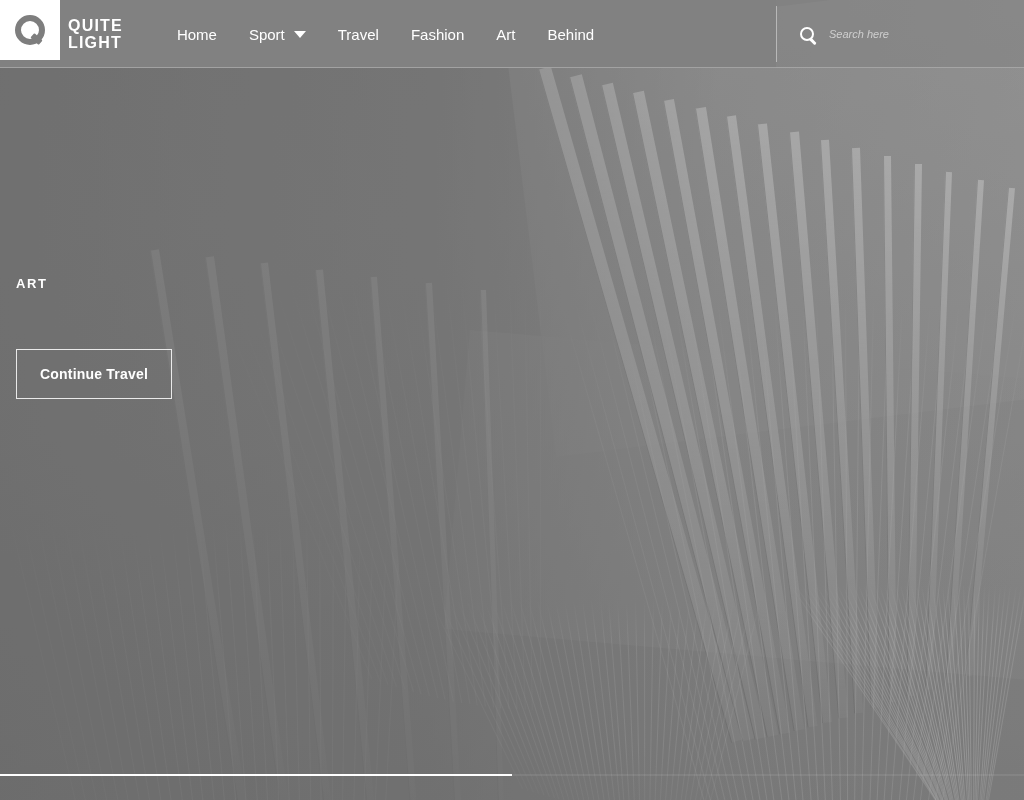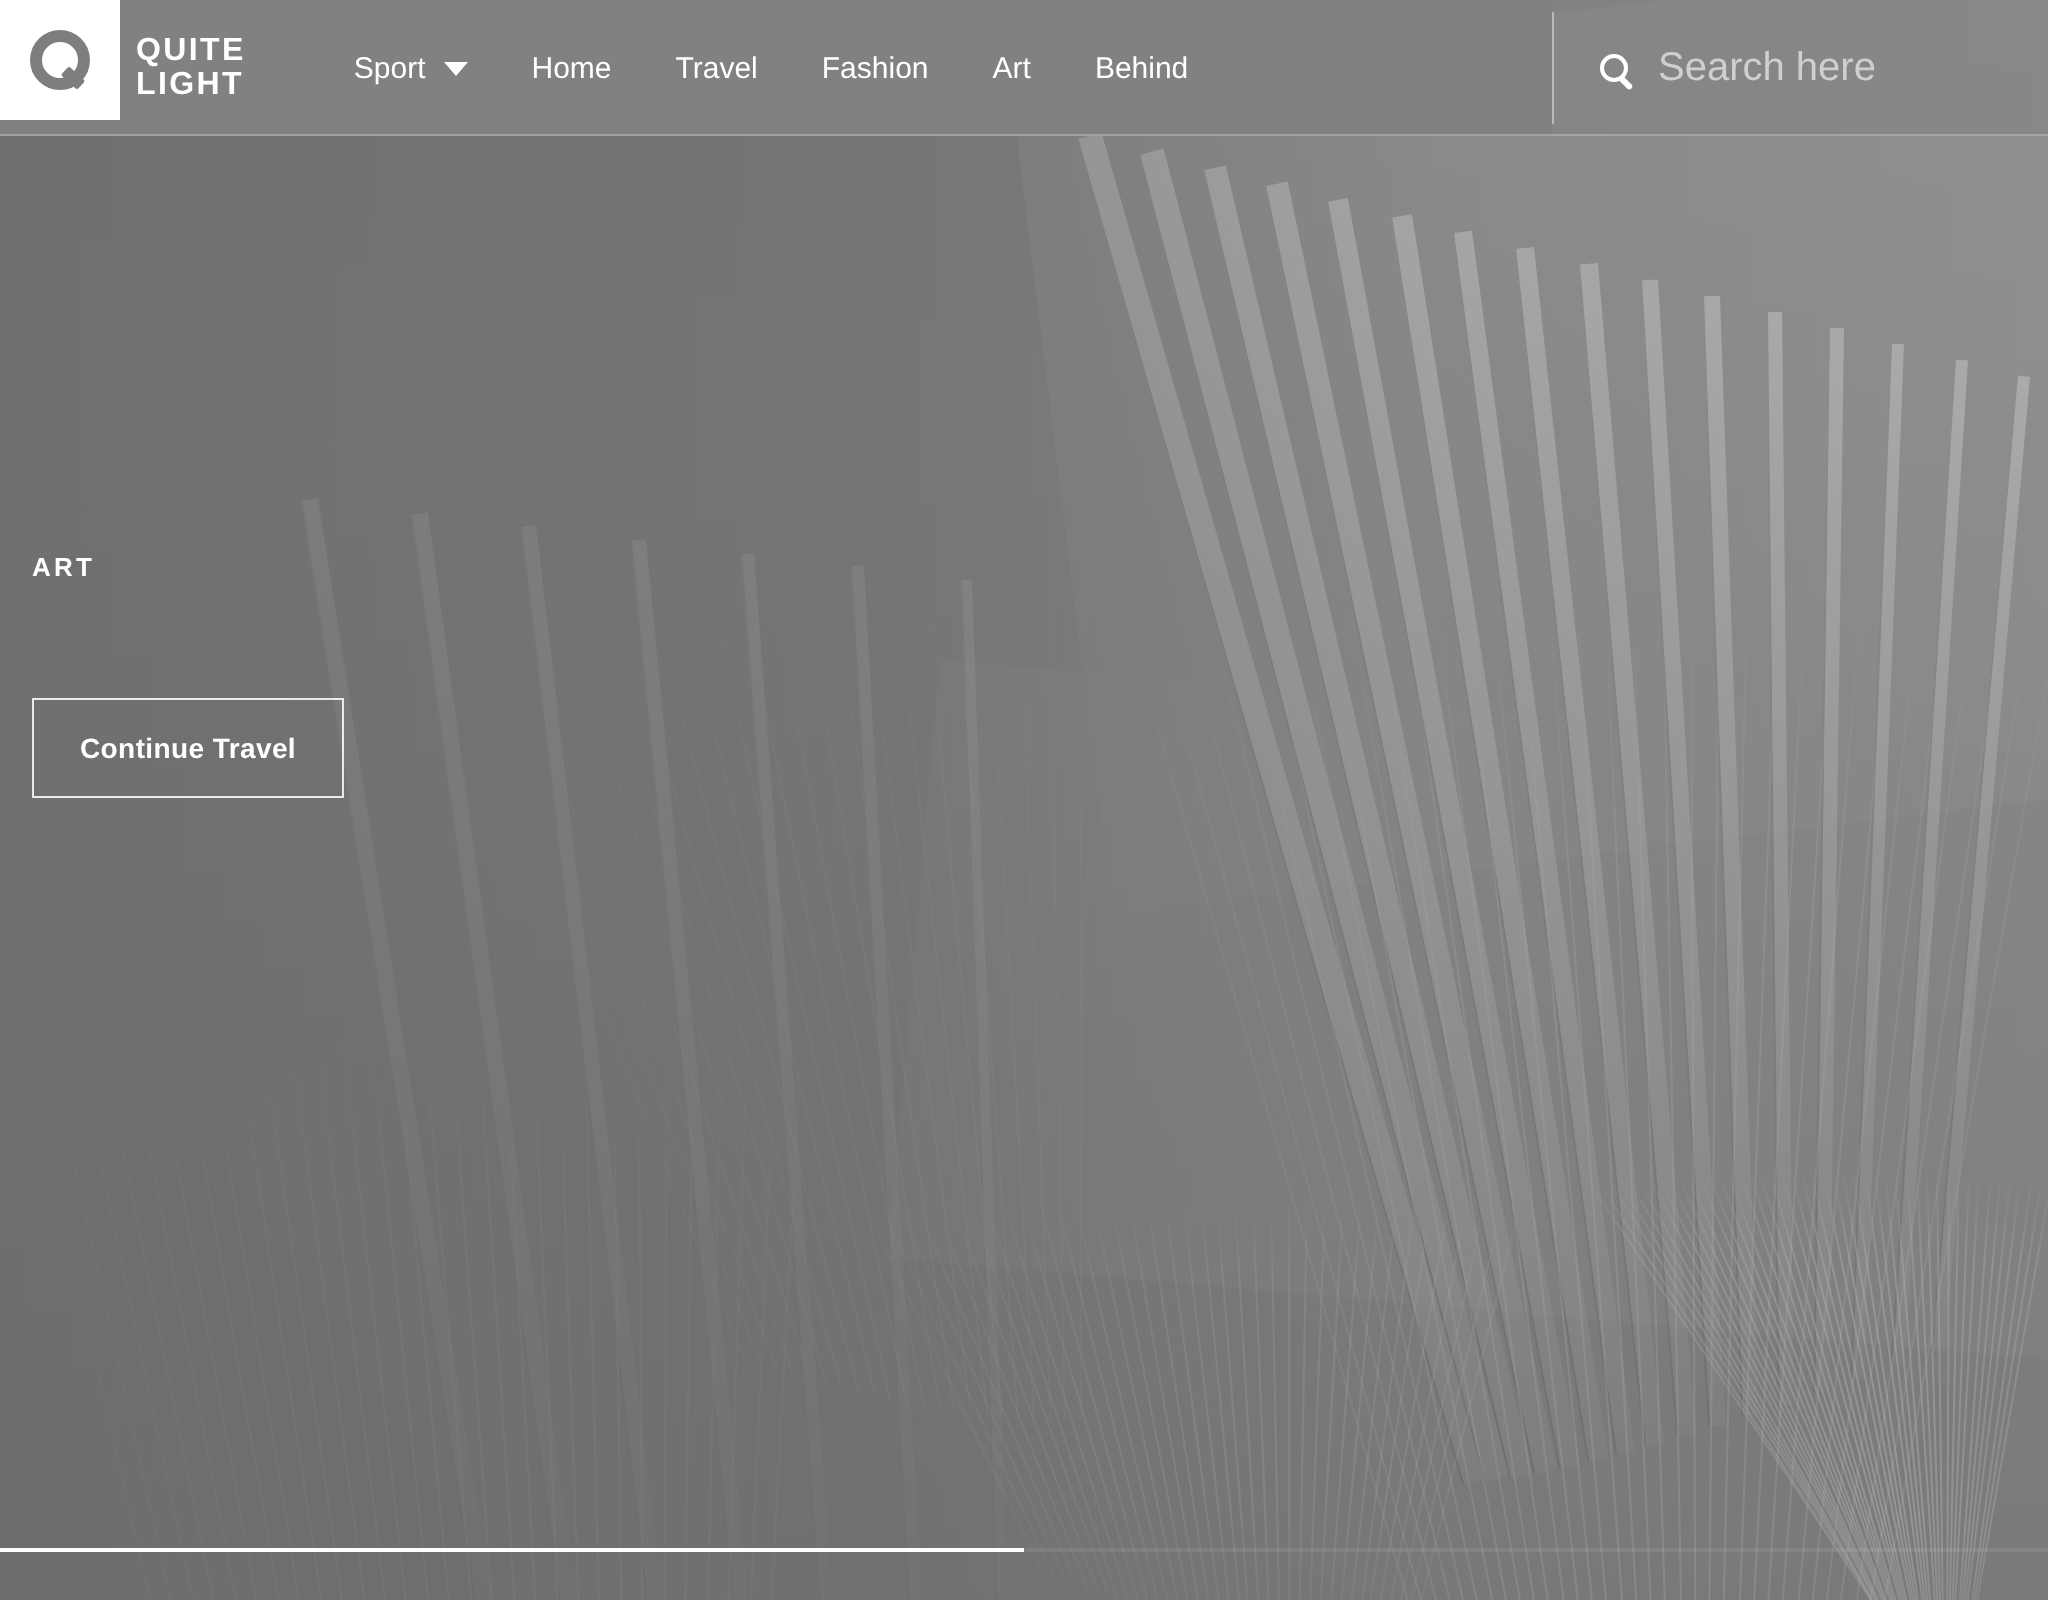--- a/index.html
+++ b/index.html
@@ -204,23 +204,24 @@
     width: 8px; height: 2.6px;
     background: #ffffff;
     transform: rotate(45deg);
     border-radius: 2px;
   }
   .search-input {
     margin-left: 15px;
     background: transparent;
     border: none; outline: none;
     color: #cfcfcf;
-    font-size: 20px;
+    font-size: 11px;
     font-family: "Liberation Sans", sans-serif;
     width: 170px;
+    font-style: italic;
   }
   .search-input::placeholder { color: #cfcfcf; opacity: 1; }
 
   
   .hero-content {
     position: absolute;
     left: 16px;
     top: 276px;
     z-index: 20;
     width: 640px;
@@ -487,25 +488,25 @@
       <div class="logo-q"></div>
     </div>
 
     <div class="logo-word">
       <span>QUITE</span>
       <span>LIGHT</span>
     </div>
 
     <nav class="nav">
       <div class="nav-item">
+        <span>Home</span>
+      </div>
+      <div class="nav-item">
         <span>Sport</span>
         <span class="caret"></span>
-      </div>
-      <div class="nav-item">
-        <span>Home</span>
       </div>
       <div class="nav-item">
         <span>Travel</span>
       </div>
       <div class="nav-item">
         <span>Fashion</span>
       </div>
       <div class="nav-item">
         <span>Art</span>
       </div>

